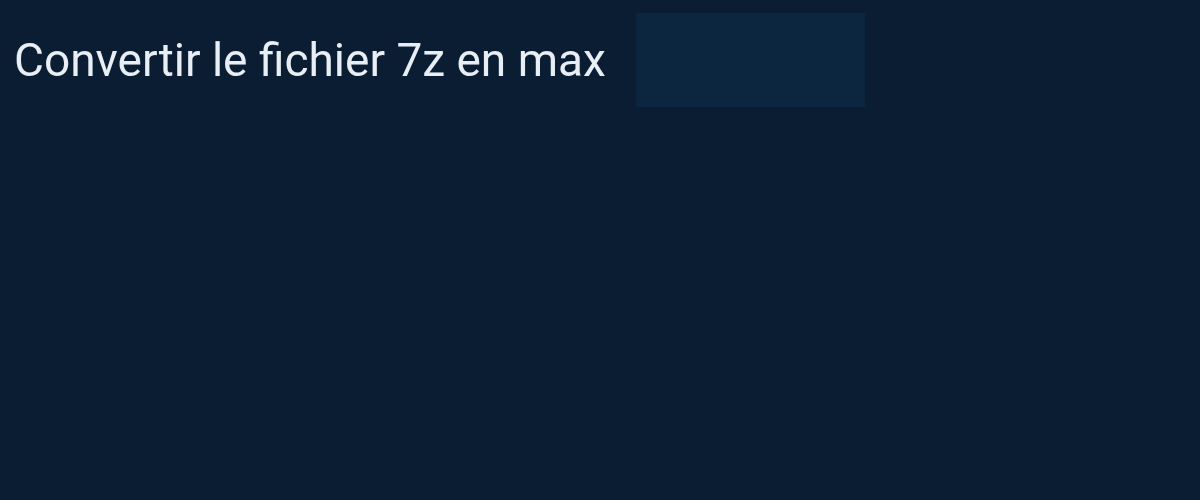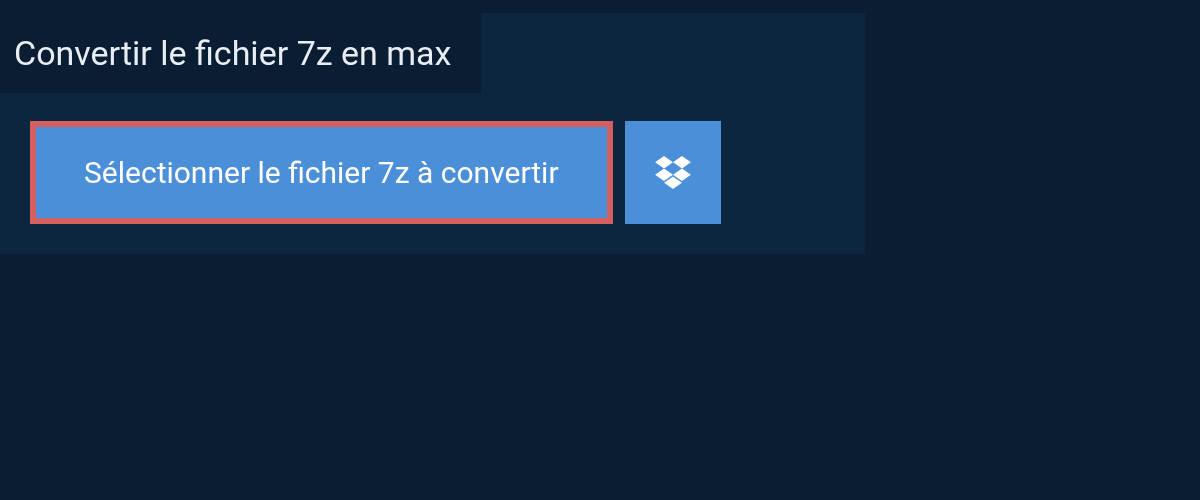--- a/index.html
+++ b/index.html
@@ -19,21 +19,21 @@
       width: 865px;
       margin-top: 13px;
     }
     .title-tab {
       background-color: #0a1d33;
       display: inline-block;
       padding: 20px 30px 20px 14px;
     }
     .title-text {
       color: #e8eef4;
-      font-size: 34px;
+      font-size: 46px;
       font-weight: 400;
     }
     .button-area {
       padding: 28px 30px 30px 30px;
       display: flex;
       gap: 12px;
     }
     .select-button {
       background-color: #4a8fd8;
       border: 6px solid #d45f5f;
@@ -62,27 +62,13 @@
       fill: #ffffff;
     }
   </style>
 </head>
 <body>
 
 <div class="container">
   <div class="title-tab">
     <span class="title-text">Convertir le fichier 7z en max</span>
   </div>
-  <div class="button-area">
-    <button class="select-button">
-      <span>Sélectionner le fichier 7z à convertir</span>
-    </button>
-    <div class="dropbox-button">
-      <svg class="dropbox-icon" viewBox="0 0 40 38">
-        <path d="M10 0 L20 7 L10 14 L0 7 Z"></path>
-        <path d="M30 0 L40 7 L30 14 L20 7 Z"></path>
-        <path d="M10 14 L20 21 L10 28 L0 21 Z"></path>
-        <path d="M30 14 L40 21 L30 28 L20 21 Z"></path>
-        <path d="M20 23 L30 30 L20 37 L10 30 Z"></path>
-      </svg>
-    </div>
-  </div>
 </div>
 
 </body></html>

